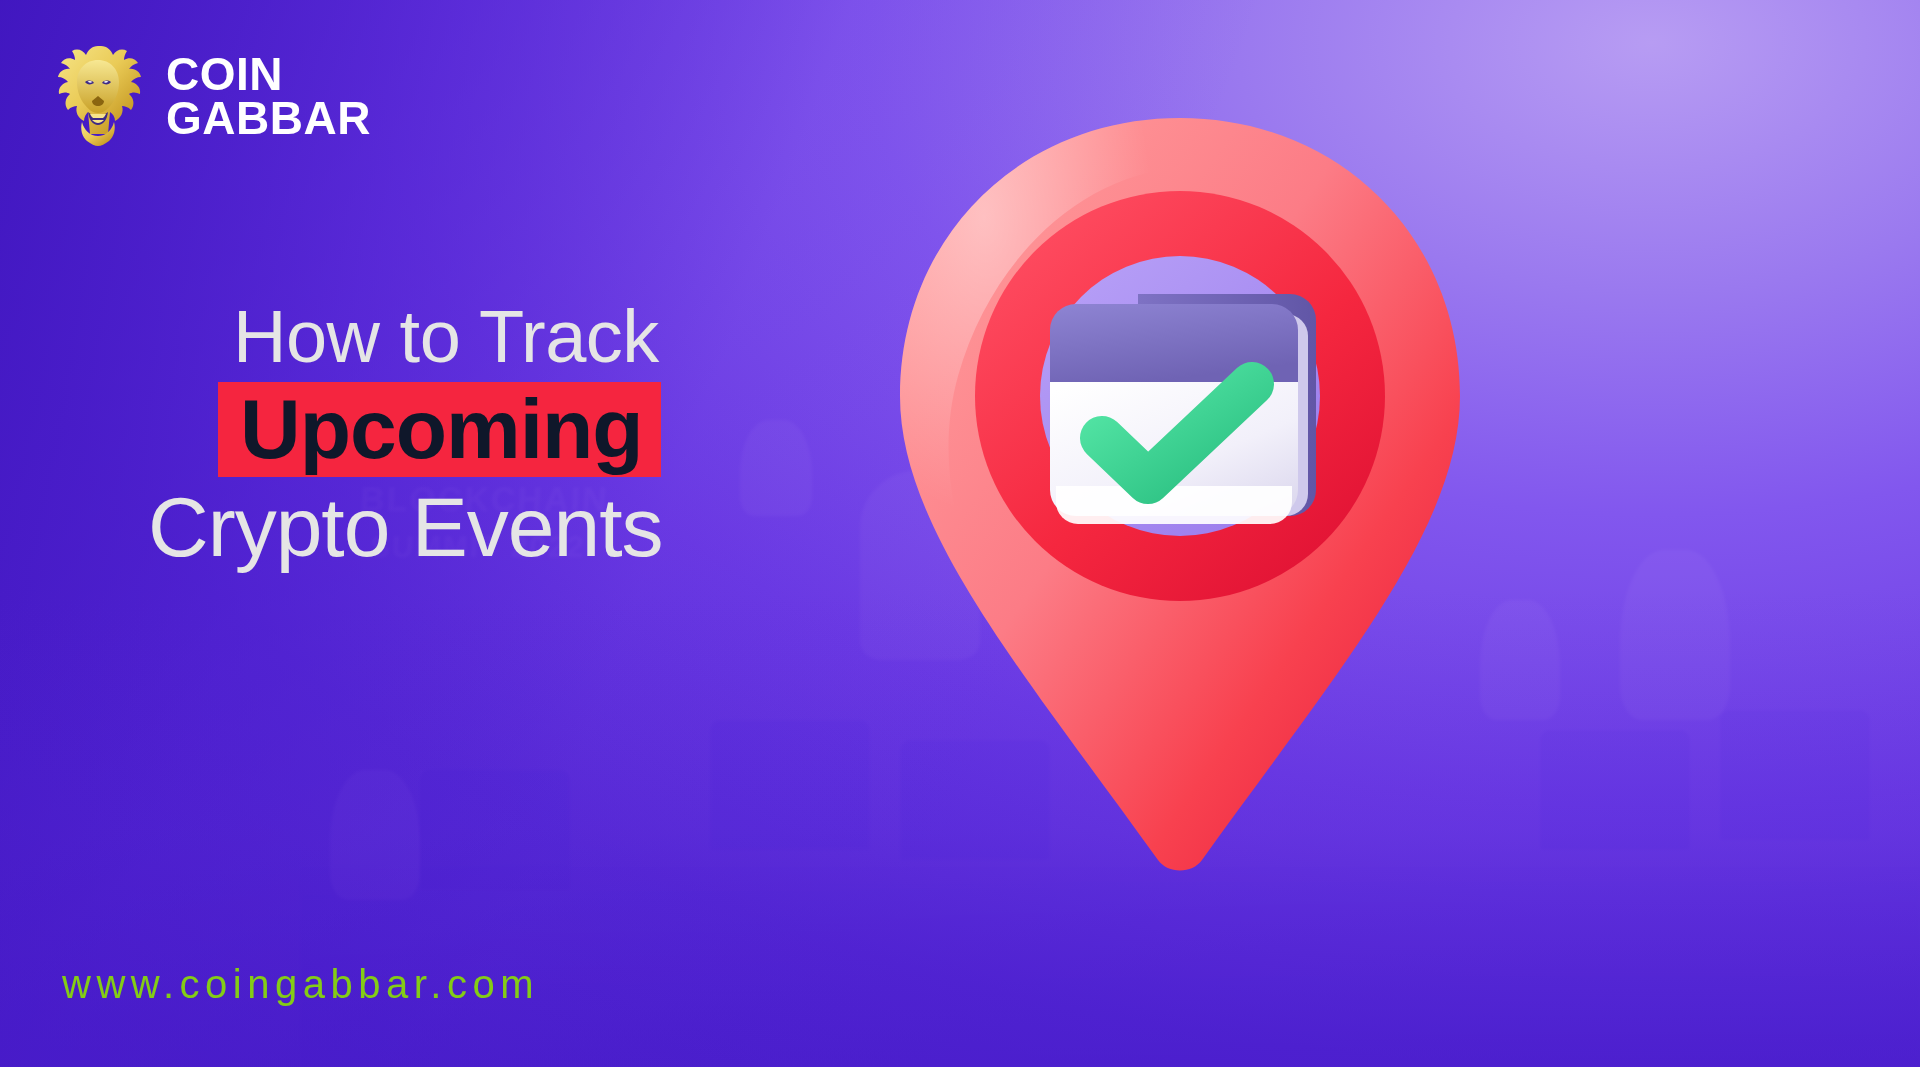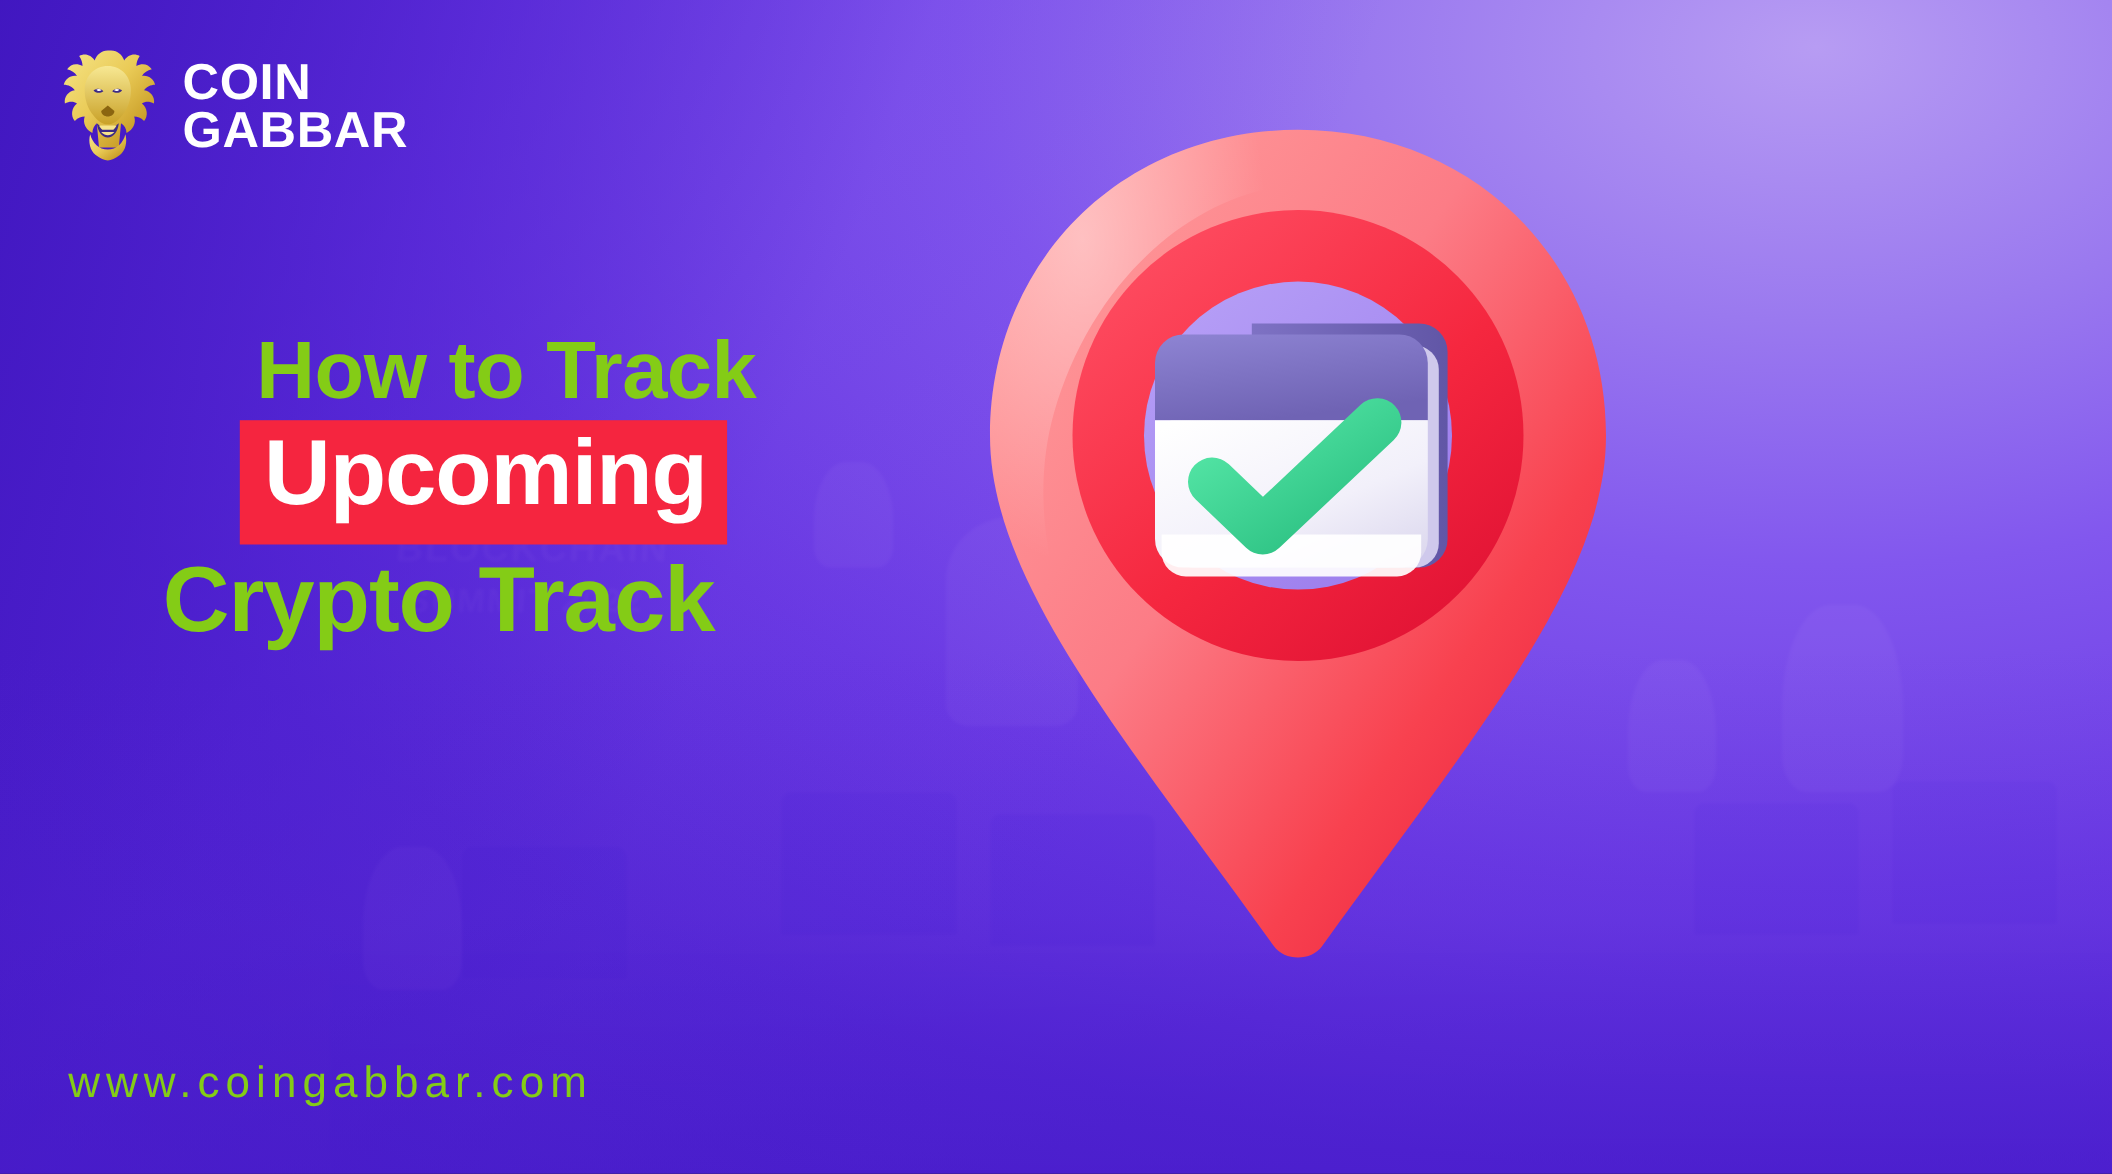--- a/index.html
+++ b/index.html
@@ -93,41 +93,41 @@
   }
 
   
   .headline {
     position: absolute;
     left: 148px;
     top: 300px;
     width: 880px;
   }
   .hl-line {
-    color: #84cc16;
-    font-weight: 700;
+    color: #e5e5e5;
+    font-weight: 400;
     letter-spacing: -0.5px;
     line-height: 1.0;
   }
   .hl-1 {
     font-size: 74px;
     margin-left: 85px;
     margin-bottom: 8px;
   }
   .hl-2-wrap {
     display: block;
   }
   .hl-2 {
     display: inline-block;
     background: #f5253f;
-    color: #ffffff;
+    color: #0f172a;
     font-weight: 800;
     font-size: 84px;
     line-height: 1.04;
-    padding: 4px 18px 22px 22px;
+    padding: 4px 18px 4px 22px;
     margin-left: 70px;
     letter-spacing: -1px;
   }
   .hl-3 {
     font-size: 84px;
     margin-top: 8px;
     margin-left: 0px;
     letter-spacing: -1px;
   }
 
@@ -218,21 +218,21 @@
       <span>COIN</span>
       <span>GABBAR</span>
     </div>
   </div>
 
   <div class="headline">
     <div class="hl-line hl-1">How to Track</div>
     <div class="hl-2-wrap">
       <span class="hl-2">Upcoming</span>
     </div>
-    <div class="hl-line hl-3">Crypto Track</div>
+    <div class="hl-line hl-3">Crypto Events</div>
   </div>
 
   <div class="site-url">www.coingabbar.com</div>
 
   <div class="pin-wrap">
     <svg class="pin-svg" viewBox="0 0 600 780">
       <defs>
         <linearGradient id="pinOuter" x1="0.05" y1="0.1" x2="0.95" y2="0.95">
           <stop offset="0%" stop-color="#FF9C9C"></stop>
           <stop offset="40%" stop-color="#FC7C86"></stop>

